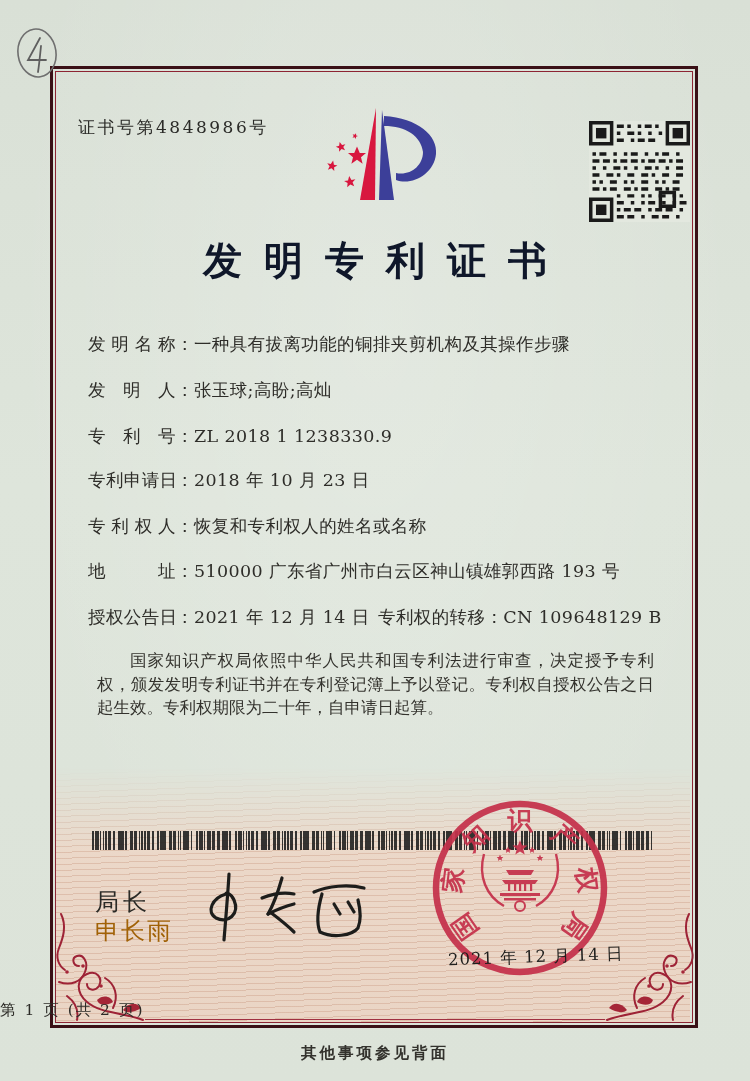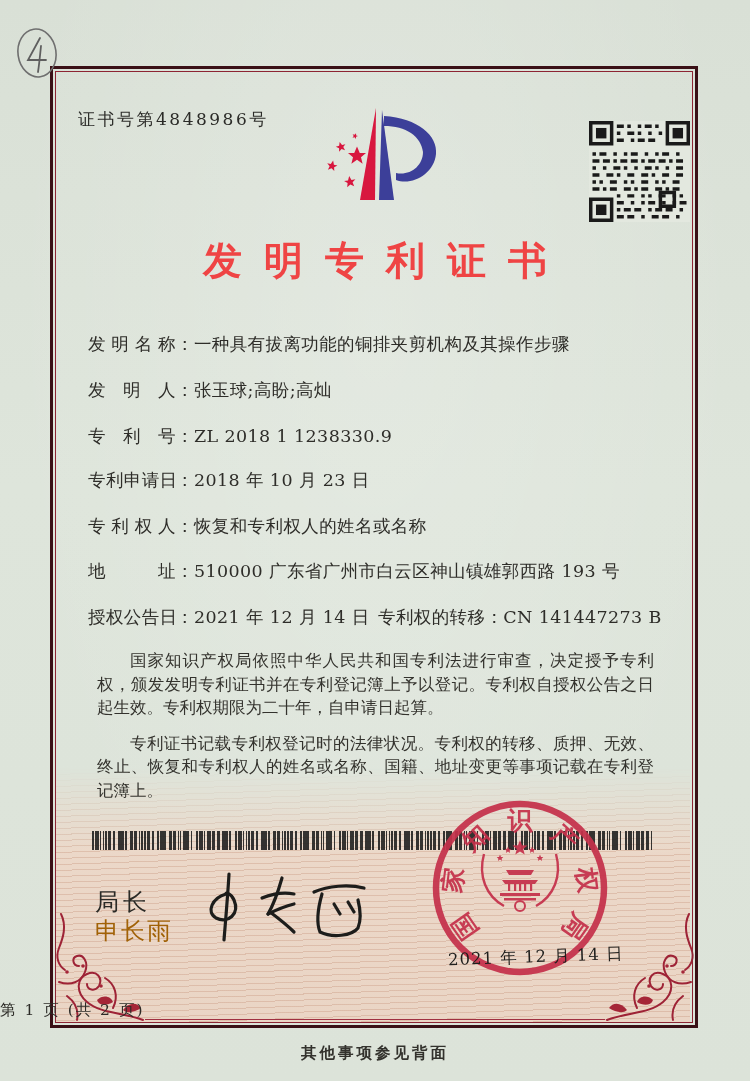--- a/index.html
+++ b/index.html
@@ -18,25 +18,25 @@
     background:
       repeating-linear-gradient(178deg, rgba(190,132,106,.30) 0 1px, rgba(0,0,0,0) 1px 6px),
       linear-gradient(180deg,#ecd9ca 0,#ead5c5 100%);
     -webkit-mask-image:linear-gradient(180deg,transparent 0,#000 85px);
     mask-image:linear-gradient(180deg,transparent 0,#000 85px);
   }
   .panel-line{left:145px;right:145px;top:1019px;height:1px;background:#a03040;}
   
   .frame{left:50px;top:66px;width:642px;height:956px;border:3px solid #3a1016;pointer-events:none;}
   .frame-inner{position:absolute;inset:2px;border:1px solid #8d2433;}
-  .certno{left:78px;top:108px;font-size:17px;letter-spacing:2.5px;color:#2b2b28;}
+  .certno{left:78px;top:116px;font-size:17px;letter-spacing:2.5px;color:#2b2b28;}
   .qr{left:589px;top:121px;}
   .logo{left:302px;top:100px;}
   .title{left:0;top:234px;width:750px;text-align:center;font-size:39px;font-weight:bold;
-         letter-spacing:22px;text-indent:22px;color:#ef4444;}
+         letter-spacing:22px;text-indent:22px;color:#0f172a;}
   .row{left:88px;font-size:17.5px;letter-spacing:.4px;color:#2e2d29;white-space:nowrap;}
   .flabel{display:inline-block;width:88px;text-align:justify;text-align-last:justify;}
   .fvalue{margin-left:0;}
   .grant2{position:absolute;left:290px;top:0;white-space:nowrap;}
   .bodytext{left:85px;top:637px;width:581px;font-size:16.5px;line-height:23.6px;
             text-align:justify;color:#33322d;}
   .bodytext p{margin:12px;text-indent:2em;}
   .barcode{left:92px;top:831px;width:560px;height:19px;opacity:.88;
     background:
       repeating-linear-gradient(90deg,#1c1c1c 0 2px,transparent 2px 3px,#1c1c1c 3px 6px,transparent 6px 8px,#1c1c1c 8px 9px,transparent 9px 13px),
@@ -157,26 +157,25 @@
   <span class="flabel">专利申请日</span>：<span class="fvalue">2018 年 10 月 23 日</span>
 </div>
 <div class="abs row" style="top:514px">
   <span class="flabel">专利权人</span>：<span class="fvalue">恢复和专利权人的姓名或名称</span>
 </div>
 <div class="abs row" style="top:559px">
   <span class="flabel">地址</span>：<span class="fvalue">510000 广东省广州市白云区神山镇雄郭西路 193 号</span>
 </div>
 <div class="abs row" style="top:605px">
   <span class="flabel">授权公告日</span>：<span class="fvalue">2021 年 12 月 14 日</span>
-  <span class="grant2"><span>专利权的转移</span>：<span class="fvalue">CN 141447273 B</span></span>
+  <span class="grant2"><span>专利权的转移</span>：<span class="fvalue">CN 109648129 B</span></span>
 </div>
 
 <div class="abs bodytext">
   <p>国家知识产权局依照中华人民共和国专利法进行审查，决定授予专利权，颁发发明专利证书并在专利登记簿上予以登记。专利权自授权公告之日起生效。专利权期限为二十年，自申请日起算。</p>
-  <p>专利证书记载专利权登记时的法律状况。专利权的转移、质押、无效、终止、恢复和专利权人的姓名或名称、国籍、地址变更等事项记载在专利登记簿上。</p>
 </div>
 
 <div class="abs barcode"></div>
 
 <div class="abs signer-title">局长</div>
 <div class="abs signer-name">申长雨</div>
 <svg class="abs signature" width="200" height="78" viewBox="0 0 200 78">
   <g fill="none" stroke="#1d1d1b" stroke-width="3.2" stroke-linecap="round">
     <path d="M30,26 C16,30 10,44 20,50 C32,56 44,46 38,32 C35,25 29,24 30,26"></path>
     <path d="M33,6 C32,24 30,48 28,72"></path>

